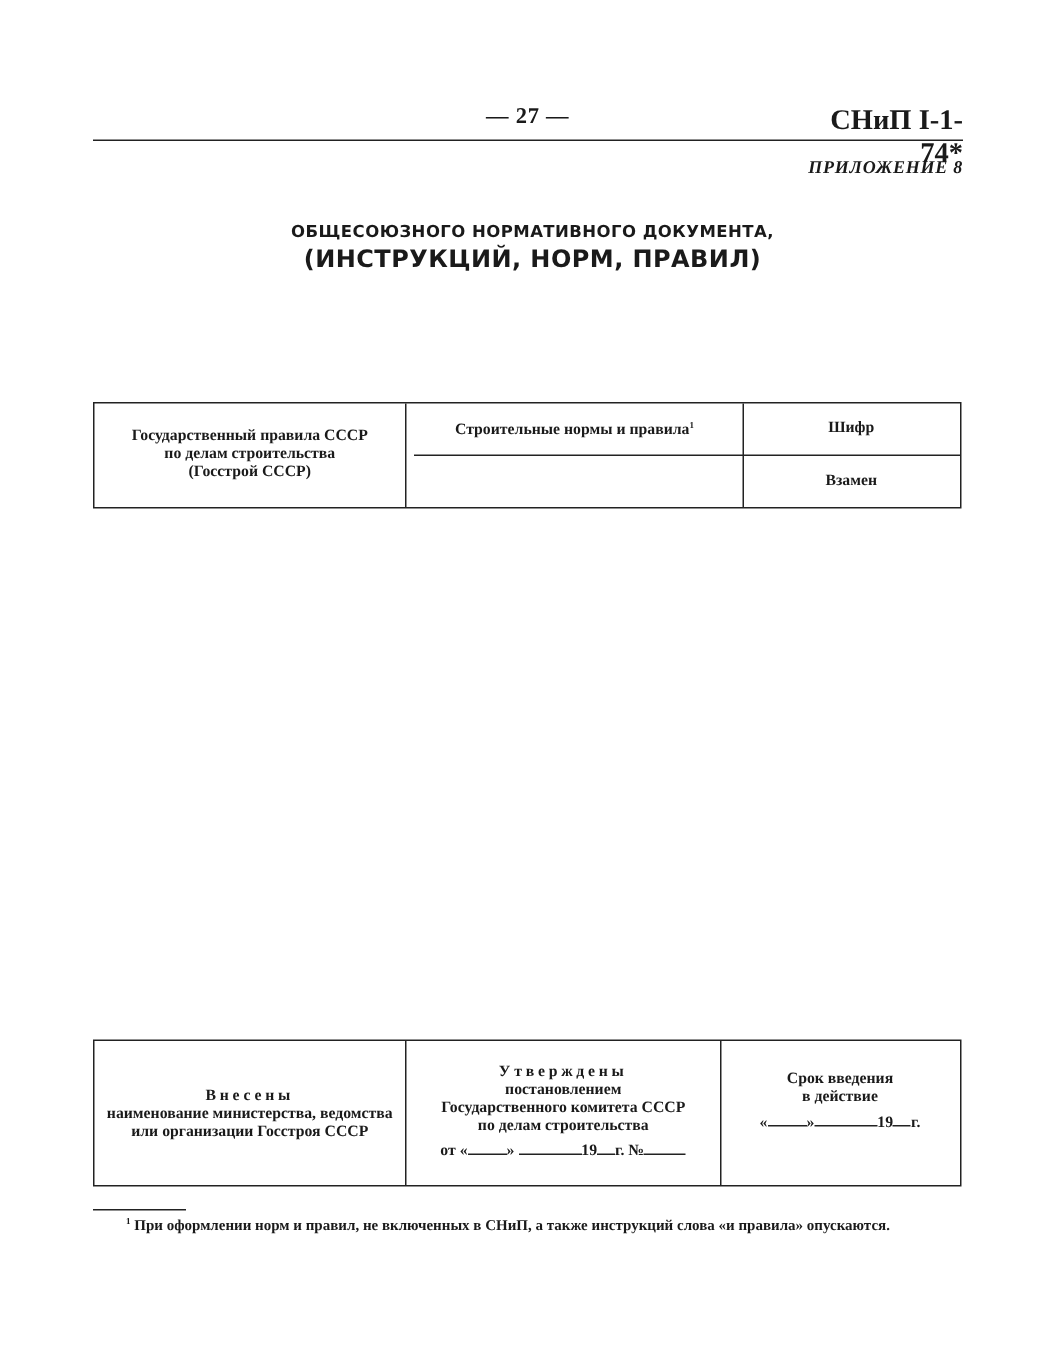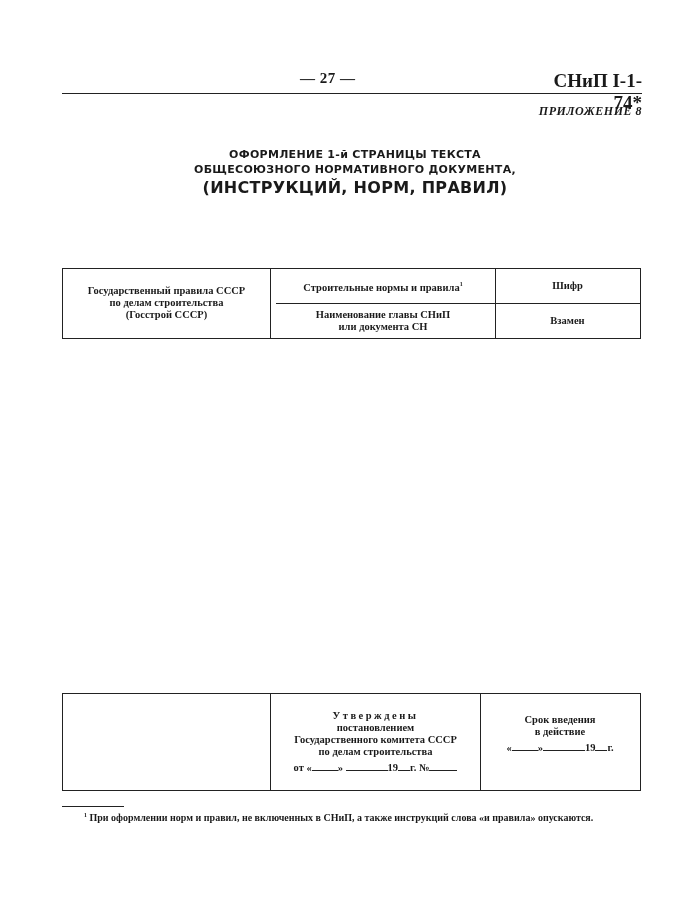--- a/index.html
+++ b/index.html
@@ -1,21 +1,21 @@
 <!DOCTYPE html>
 <html><head>
 <meta charset="utf-8">
 <style>
   html, body { margin: 0; padding: 0; background: #ffffff; }
   body {
     width: 700px; height: 910px; position: relative; overflow: hidden;
     font-family: "Liberation Serif", "DejaVu Serif", serif; color: #1a1a1a;
   }
   .abs { position: absolute; }
-  .page-number { left: 300px; top: 70px; font-size: 15px; font-weight: bold; letter-spacing: 0.5px; }
+  .page-number { left: 324px; top: 70px; font-size: 15px; font-weight: bold; letter-spacing: 0.5px; }
   .doc-code { left: 530px; top: 70px; width: 112px; text-align: right; font-size: 19px; font-weight: bold; }
   .header-rule { left: 62px; top: 93px; width: 580px; height: 0; border-top: 1.5px solid #222; }
   .appendix { left: 470px; top: 104px; width: 172px; text-align: right; font-size: 12px; font-style: italic; font-weight: bold; letter-spacing: 0.5px; }
   .title-block { left: 160px; top: 147px; width: 390px; text-align: center; font-family: "DejaVu Sans", sans-serif; font-weight: bold; font-size: 11px; line-height: 15px; letter-spacing: 0.3px; }
   .title-block .sub { font-size: 16px; margin-top: 3px; }
 
   .tbl { border: 1.6px solid #222; box-sizing: border-box; }
   .tbl1 { left: 62px; top: 268px; width: 579px; height: 71px; }
   .vline { position: absolute; top: 0; bottom: 0; width: 0; border-left: 1.3px solid #222; }
   .hline { position: absolute; height: 0; border-top: 1.3px solid #222; }
@@ -31,54 +31,54 @@
 </style>
 </head>
 <body>
 
 <div class="abs page-number">— 27 —</div>
 <div class="abs doc-code">СНиП I-1-74*</div>
 <div class="abs header-rule"></div>
 <div class="abs appendix">ПРИЛОЖЕНИЕ 8</div>
 
 <div class="abs title-block">
-  <div>ОФОРМЛЕНИЕ 1-й СТРАНИЦЫ ТЕКСТА</div>
   <div>ОБЩЕСОЮЗНОГО НОРМАТИВНОГО ДОКУМЕНТА,</div>
   <div class="sub">(ИНСТРУКЦИЙ, НОРМ, ПРАВИЛ)</div>
 </div>
 
 <div class="abs tbl tbl1">
   <div class="vline" style="left:207px"></div>
   <div class="vline" style="left:432px"></div>
   <div class="hline" style="left:213px; right:0; top:34px"></div>
 
   <div class="cell" style="left:0; top:0; width:207px; height:68px;">
     <div>
       <div>Государственный правила СССР</div>
       <div>по делам строительства</div>
       <div>(Госстрой СССР)</div>
     </div>
   </div>
   <div class="cell" style="left:208px; top:0; width:224px; height:34px;">
     <span><span>Строительные нормы и правила</span><sup>1</sup></span>
   </div>
-  <div class="cell" style="left:208px; top:35px; width:224px; height:33px;">
-    <div>
-      <div>Наименование главы СНиП</div>
-      <div>или документа СН</div>
-    </div>
-  </div>
   <div class="cell" style="left:433px; top:0; width:143px; height:34px;">Шифр</div>
   <div class="cell" style="left:433px; top:35px; width:143px; height:33px;">Взамен</div>
 </div>
 
 <div class="abs tbl tbl2">
   <div class="vline" style="left:207px"></div>
   <div class="vline" style="left:417px"></div>
 
+  <div class="cell" style="left:0; top:6px; width:207px; height:86px;">
+    <div>
+      <div class="spaced">Внесены</div>
+      <div>наименование министерства, ведомства</div>
+      <div>или организации Госстроя СССР</div>
+    </div>
+  </div>
 
   <div class="cell" style="left:208px; top:0; width:209px; height:80px;align-items:flex-end;">
     <div>
       <div class="spaced">Утверждены</div>
       <div>постановлением</div>
       <div>Государственного комитета СССР</div>
       <div>по делам строительства</div>
       <div style="margin-top:3px; white-space:nowrap;">
         <span>от</span>
         <span>«</span><span class="blank" style="width:26px"></span><span>»</span>

